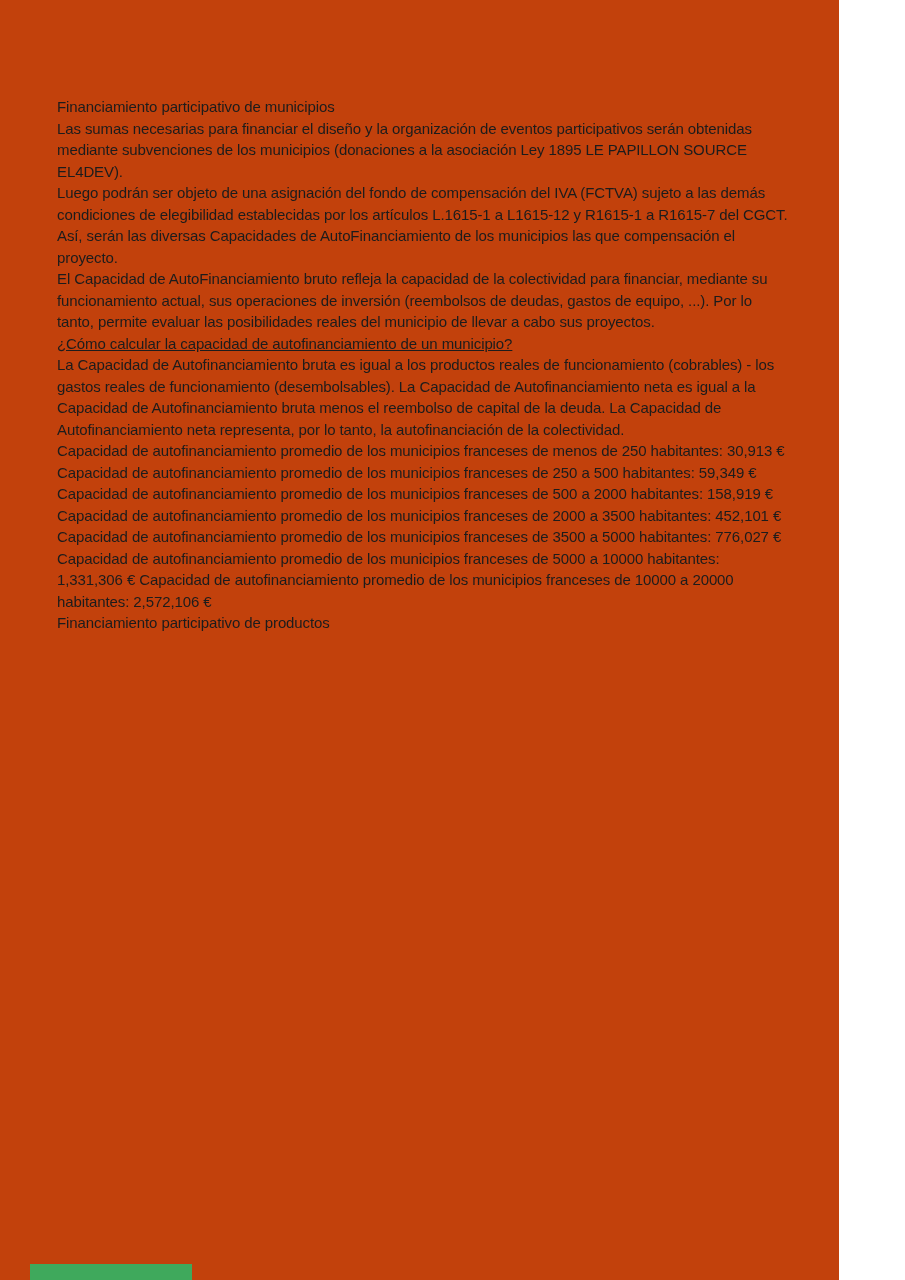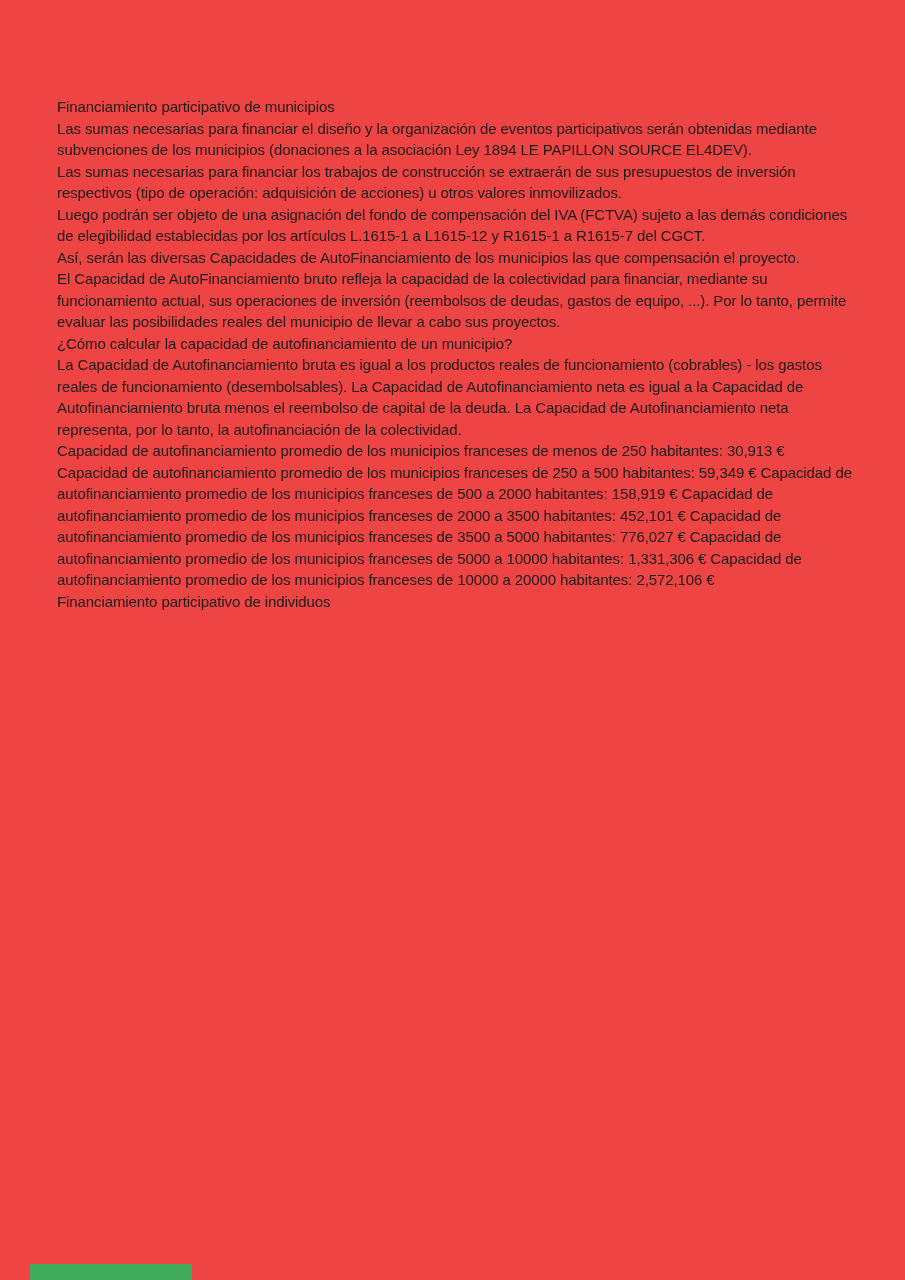--- a/index.html
+++ b/index.html
@@ -2,23 +2,23 @@
 <html><head>
 <meta charset="utf-8">
 <style>
   html, body {
     margin: 0;
     padding: 0;
     background: #ffffff;
   }
   .page {
     position: relative;
-    width: 905px;
+    width: 839px;
     height: 1280px;
-    background: #ef4444;
+    background: #c2410c;
     overflow: hidden;
     font-family: "Liberation Sans", "DejaVu Sans", sans-serif;
     color: #1c1c1c;
   }
   .content {
     box-sizing: border-box;
     width: 100%;
     height: 100%;
     padding: 96px 50px 0 57px;
   }
@@ -27,21 +27,21 @@
     font-size: 15px;
     line-height: 21.5px;
     letter-spacing: -0.1px;
     font-weight: normal;
     text-align: left;
   }
   .bold { font-weight: bold; }
   .mt-p   { margin-top: 20px; }
   .mt-p1  { margin-top: 21px; }
   .mt-intro   { margin-top: 64px; }
-  .mt-h2      { margin-top: 65px; }
+  .mt-h2      { margin-top: 65px; text-decoration: underline; }
   .mt-after-h2{ margin-top: 60px; }
   .mt-h3      { margin-top: 63px; }
   .mt-data    { margin-top: 57px; }
   .mt-h4      { margin-top: 71px; }
   .section-color-bar {
     position: absolute;
     left: 30px;
     top: 1264px;
     width: 162px;
     height: 20px;
@@ -49,35 +49,34 @@
 </style>
 </head>
 <body>
 
 <div class="page" style="color: rgb(28, 28, 28);">
   <div class="content">
 
     <h1 class="bold">Financiamiento participativo de municipios</h1>
 
 
-    <p class="mt-p1">Las sumas necesarias para financiar el diseño y la organización de eventos participativos serán obtenidas mediante subvenciones de los municipios (donaciones a la asociación Ley 1894 LE PAPILLON SOURCE EL4DEV).</p>
+    <p class="mt-p1">Las sumas necesarias para financiar el diseño y la organización de eventos participativos serán obtenidas mediante subvenciones de los municipios (donaciones a la asociación Ley 1895 LE PAPILLON SOURCE EL4DEV).</p>
 
-    <p class="mt-p">Las sumas necesarias para financiar los trabajos de construcción se extraerán de sus presupuestos de inversión respectivos (tipo de operación: adquisición de acciones) u otros valores inmovilizados.</p>
 
     <p class="mt-p">Luego podrán ser objeto de una asignación del fondo de compensación del IVA (FCTVA) sujeto a las demás condiciones de elegibilidad establecidas por los artículos L.1615-1 a L1615-12 y R1615-1 a R1615-7 del CGCT.</p>
 
     <p class="mt-p">Así, serán las diversas Capacidades de AutoFinanciamiento de los municipios las que compensación el proyecto.</p>
 
     <p class="mt-p1">El Capacidad de AutoFinanciamiento bruto refleja la capacidad de la colectividad para financiar, mediante su funcionamiento actual, sus operaciones de inversión (reembolsos de deudas, gastos de equipo, ...). Por lo tanto, permite evaluar las posibilidades reales del municipio de llevar a cabo sus proyectos.</p>
 
     <h2 class="bold mt-h2">¿Cómo calcular la capacidad de autofinanciamiento de un municipio?</h2>
 
     <p class="mt-after-h2">La Capacidad de Autofinanciamiento bruta es igual a los productos reales de funcionamiento (cobrables) - los gastos reales de funcionamiento (desembolsables). La Capacidad de Autofinanciamiento neta es igual a la Capacidad de Autofinanciamiento bruta menos el reembolso de capital de la deuda. La Capacidad de Autofinanciamiento neta representa, por lo tanto, la autofinanciación de la colectividad.</p>
 
 
     <p class="mt-data">Capacidad de autofinanciamiento promedio de los municipios franceses de menos de 250 habitantes: 30,913 € Capacidad de autofinanciamiento promedio de los municipios franceses de 250 a 500 habitantes: 59,349 € Capacidad de autofinanciamiento promedio de los municipios franceses de 500 a 2000 habitantes: 158,919 € Capacidad de autofinanciamiento promedio de los municipios franceses de 2000 a 3500 habitantes: 452,101 € Capacidad de autofinanciamiento promedio de los municipios franceses de 3500 a 5000 habitantes: 776,027 € Capacidad de autofinanciamiento promedio de los municipios franceses de 5000 a 10000 habitantes: 1,331,306 € Capacidad de autofinanciamiento promedio de los municipios franceses de 10000 a 20000 habitantes: 2,572,106 €</p>
 
-    <h2 class="bold mt-h4">Financiamiento participativo de individuos</h2>
+    <h2 class="bold mt-h4">Financiamiento participativo de productos</h2>
 
   </div>
 
   <div class="section-color-bar" style="background: rgb(63, 169, 92);"></div>
 </div>
 
 </body></html>

